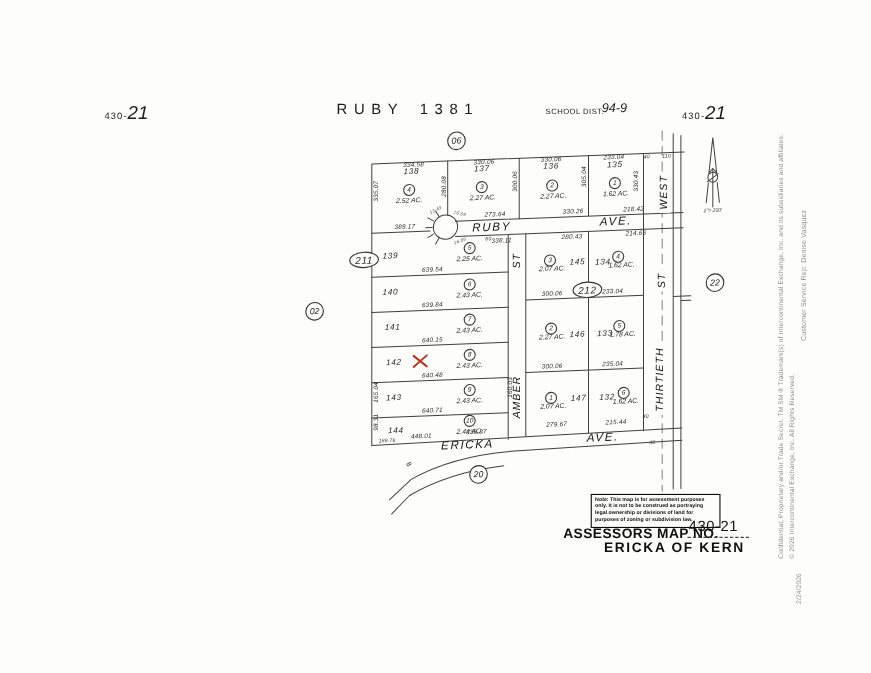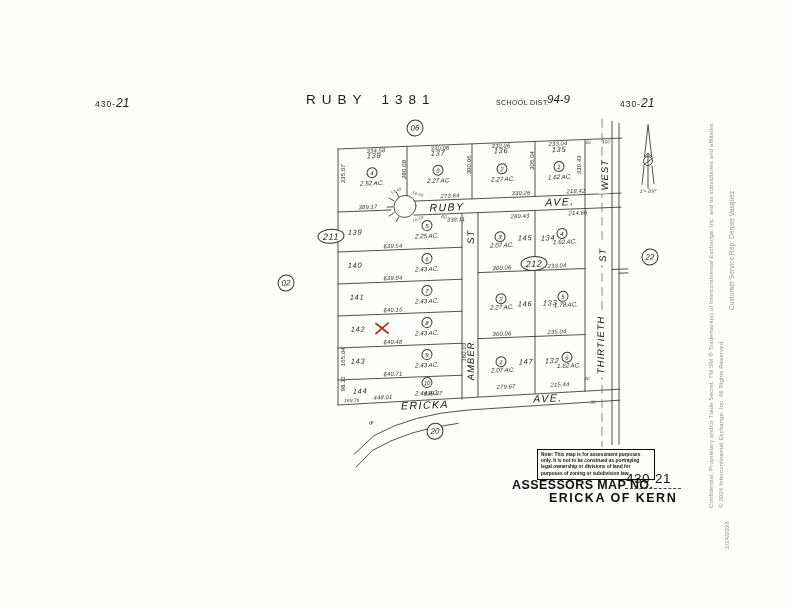--- a/index.html
+++ b/index.html
@@ -1,21 +1,21 @@
 <!DOCTYPE html>
 <html><head>
 <meta charset="utf-8">
 <style>
   html,body{margin:0;padding:0;background:#e8e8e8;}
   .page{position:relative;width:792px;height:612px;background:#fdfdfc;overflow:hidden;
         font-family:"Liberation Sans",sans-serif;color:#222;}
   
   .sheetno{position:absolute;white-space:nowrap;color:#1c1c1c;}
   .sheetno .pre{font-size:8.5px;letter-spacing:1px;}
-  .sheetno .num{font-size:12px;font-style:italic;}
+  .sheetno .num{font-size:17px;font-style:italic;}
   .tract{position:absolute;font-size:13.5px;letter-spacing:6px;color:#1a1a1a;white-space:nowrap;}
   .tract .tnum{margin-left:14px;}
   .school-lbl{position:absolute;font-size:7px;letter-spacing:.4px;color:#222;}
   .school-val{position:absolute;font-size:11.5px;font-style:italic;color:#1a1a1a;}
   
   .map{position:absolute;left:338px;top:149px;width:0;height:0;
        transform:skewY(-2.2deg);transform-origin:0 0;}
   .map svg{position:absolute;left:-80px;top:-45px;overflow:visible;}
   
   .dim,.dimv,.dimt{position:absolute;font-size:5.8px;font-style:italic;color:#2d2d2d;

